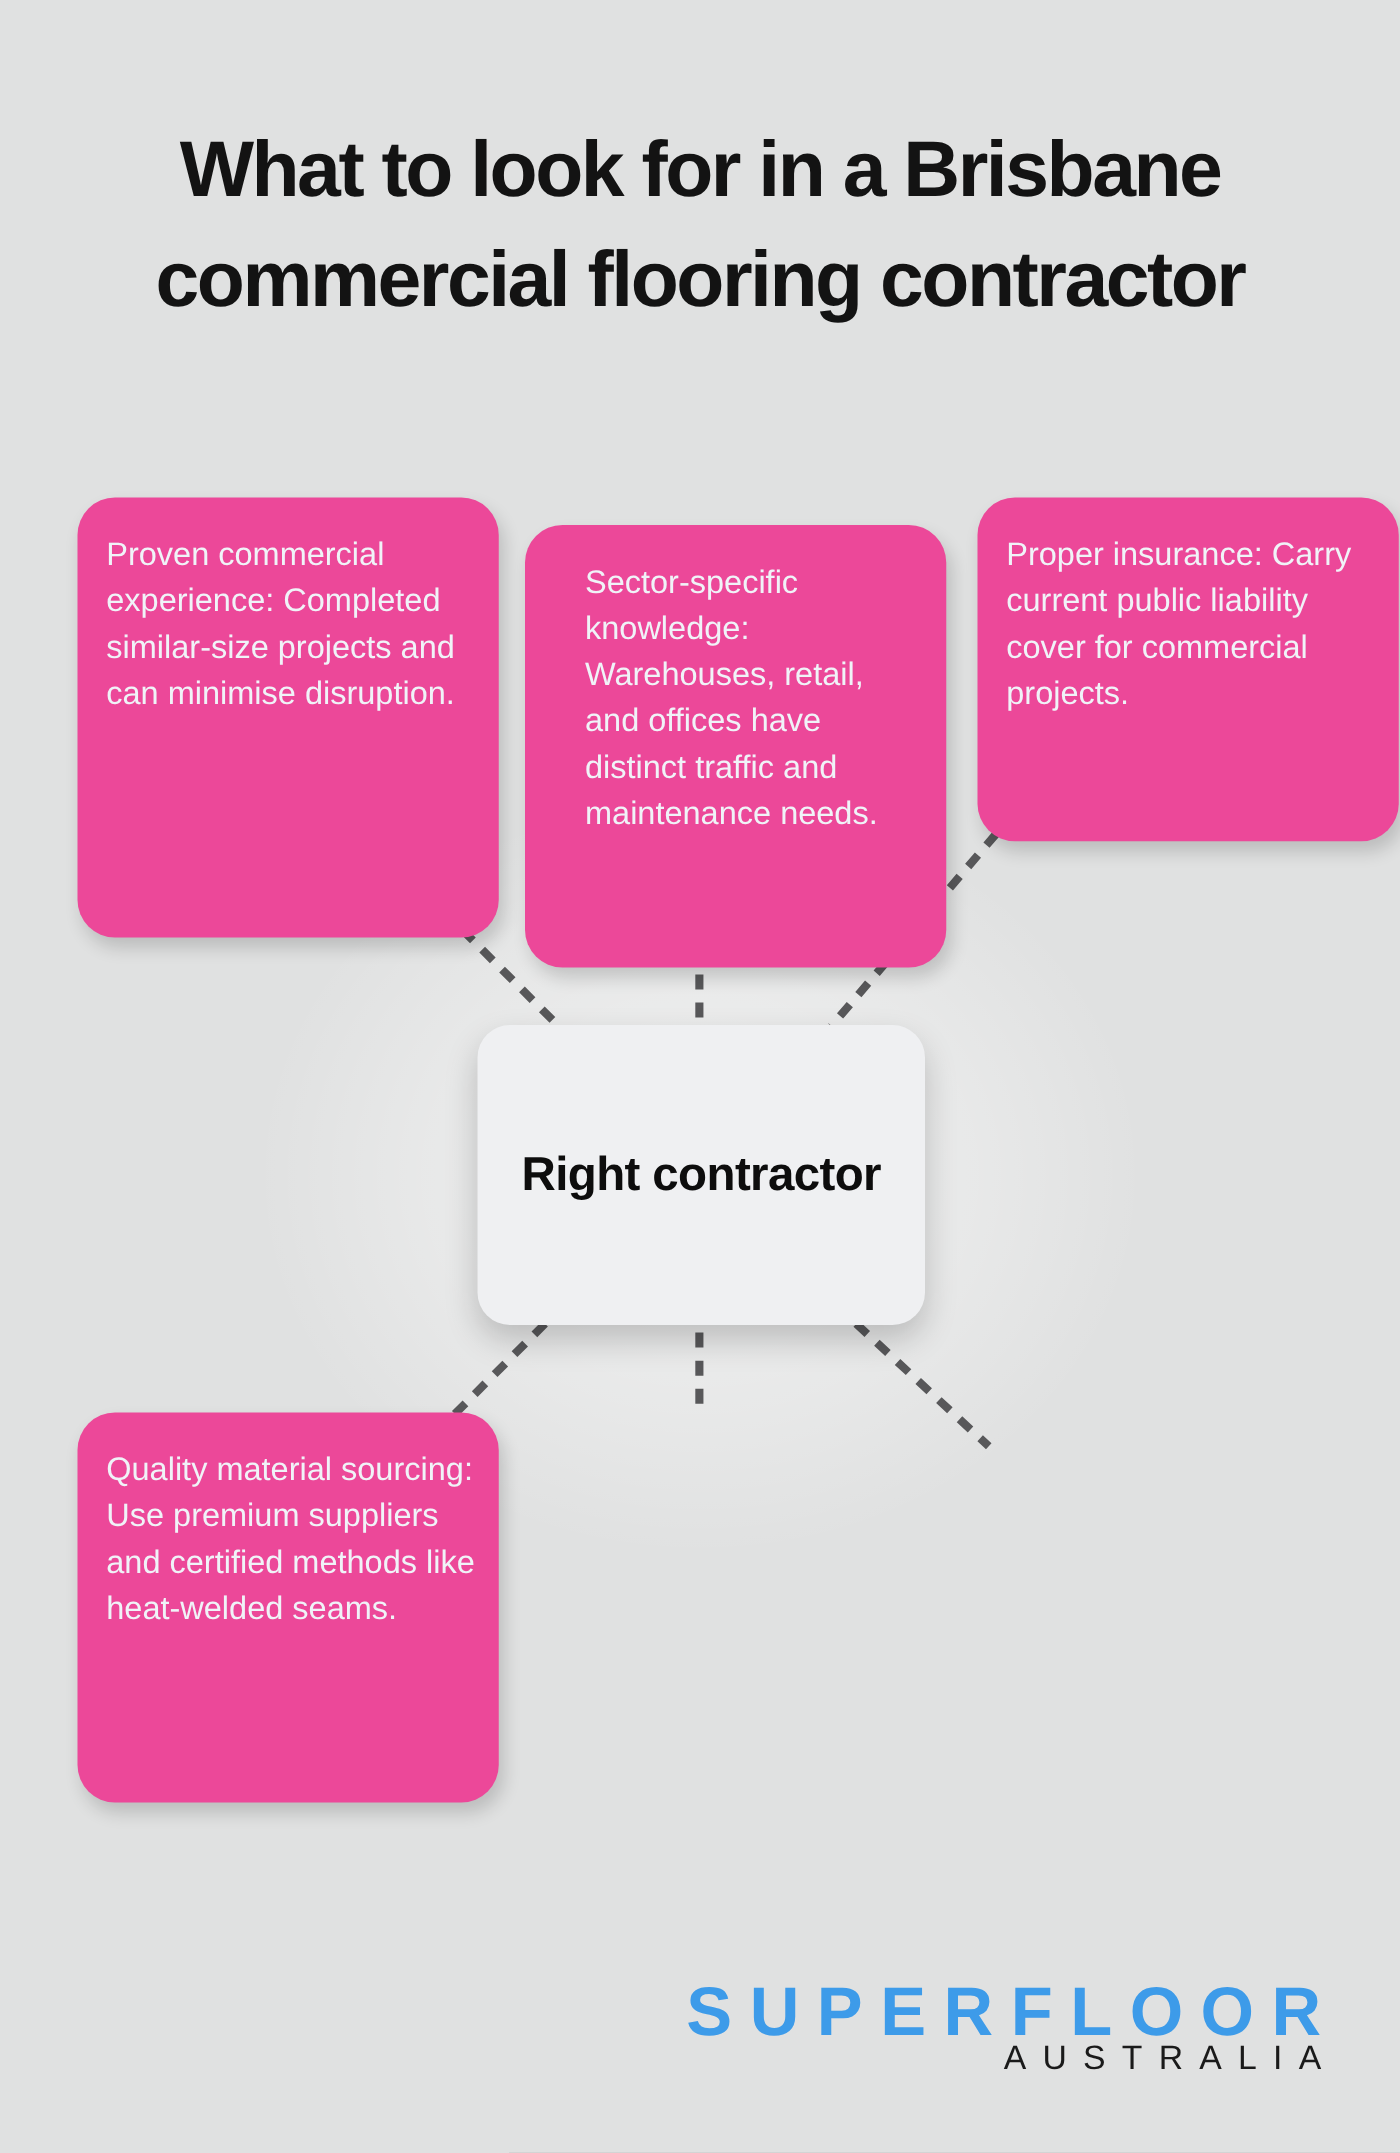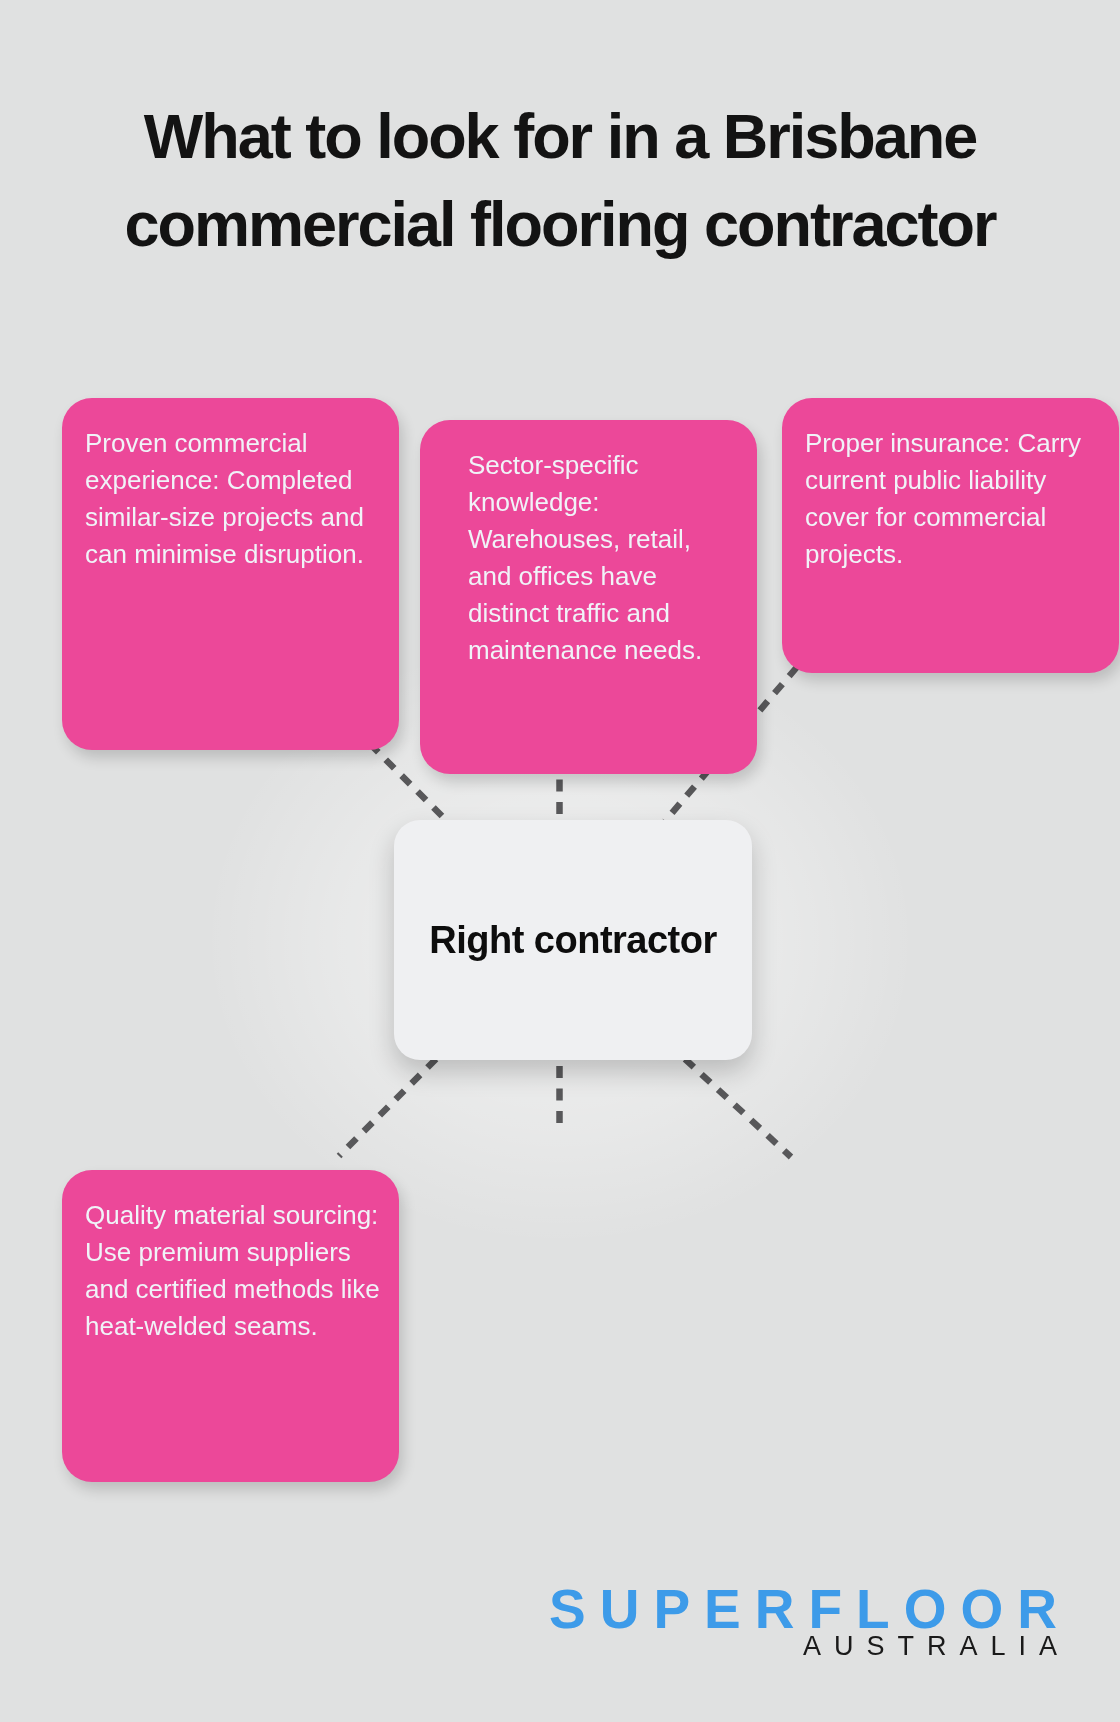--- a/index.html
+++ b/index.html
@@ -58,27 +58,27 @@
     border-radius: 30px;
     box-shadow: 4px 8px 14px rgba(0,0,0,0.16);
     color: #f0f3f8;
     font-size: 26px;
     line-height: 37px;
     padding: 27px 18px 0 23px;
   }
   .card-1 { left: 62px;  top: 398px; height: 352px; }
   .card-2 { left: 420px; top: 420px; height: 354px; padding-left: 48px; }
   .card-3 { left: 782px; top: 398px; height: 275px; }
-  .card-4 { left: 62px;  top: 1130px; height: 312px; margin-top: 40px; }
+  .card-4 { left: 62px;  top: 1130px; height: 312px; }
   .card-5 { left: 420px; top: 1130px; height: 350px; }
   .card-6 { left: 782px; top: 1130px; height: 313px; }
 
   .center-node {
     position: absolute;
-    left: 394px;
+    left: 382px;
     top: 820px;
     width: 358px;
     height: 240px;
     background: #eff0f2;
     border-radius: 26px;
     box-shadow: 0 12px 26px rgba(0,0,0,0.20);
     display: flex;
     align-items: center;
     justify-content: center;
   }

